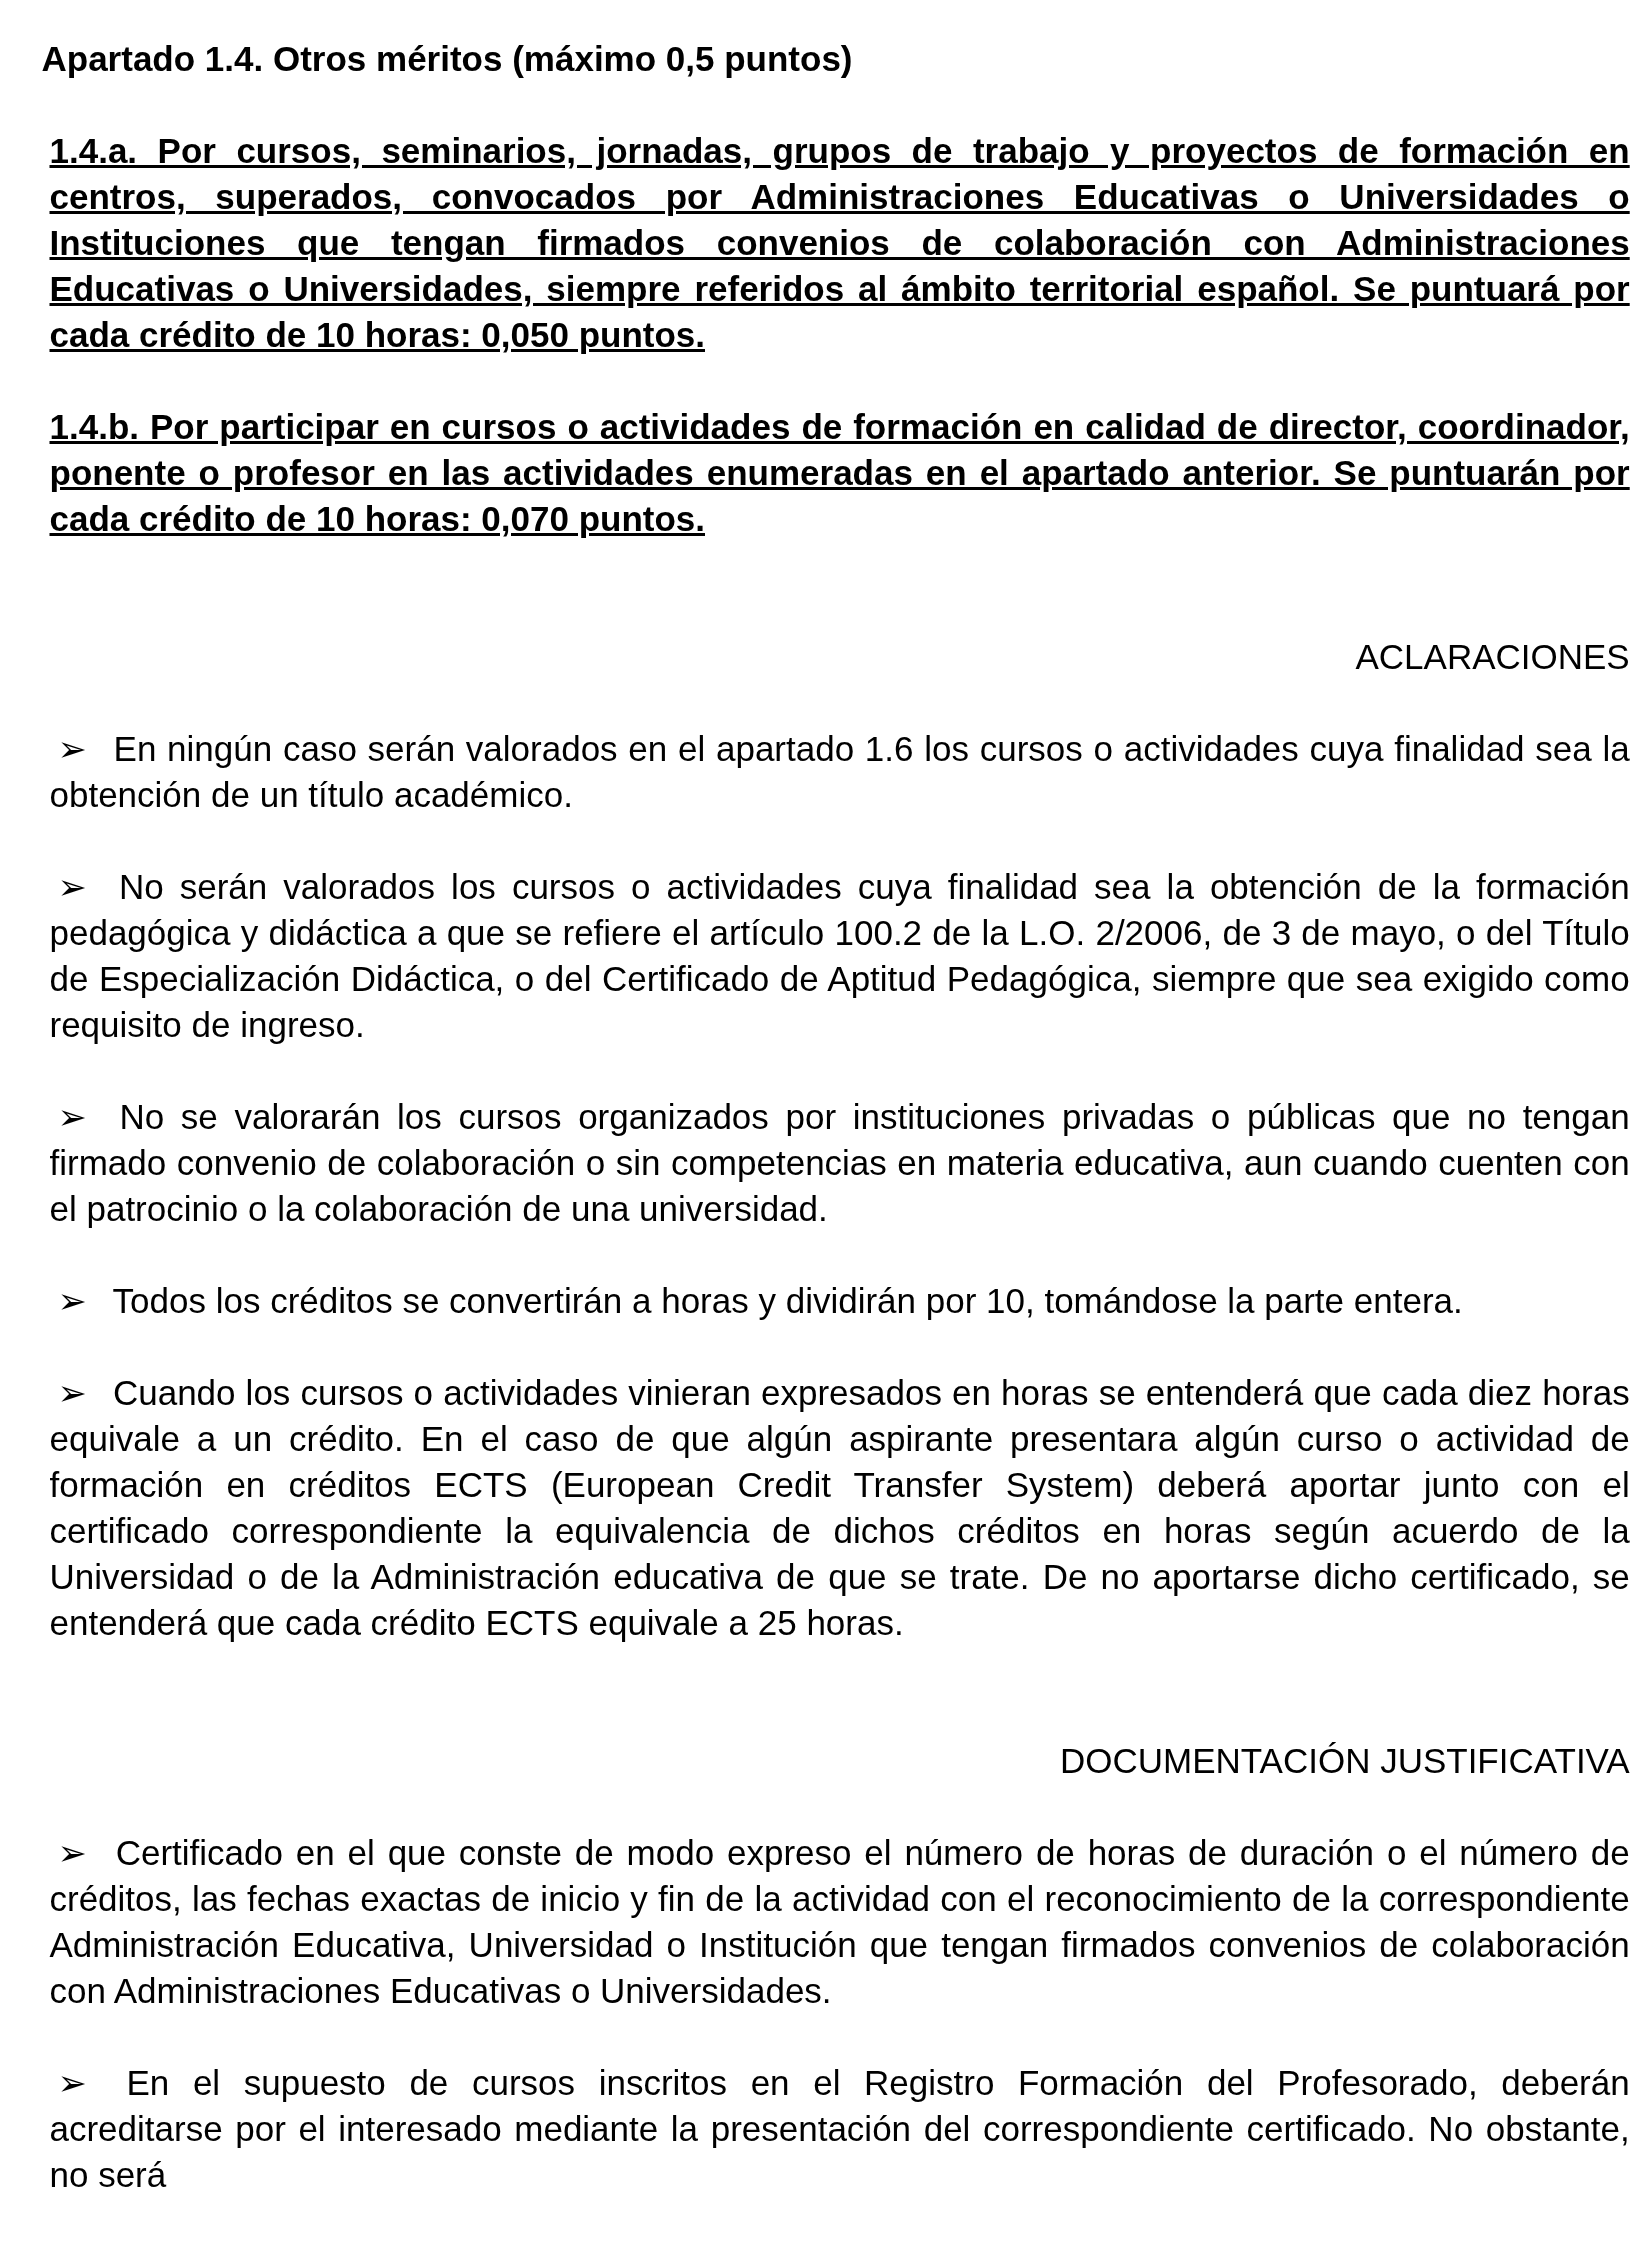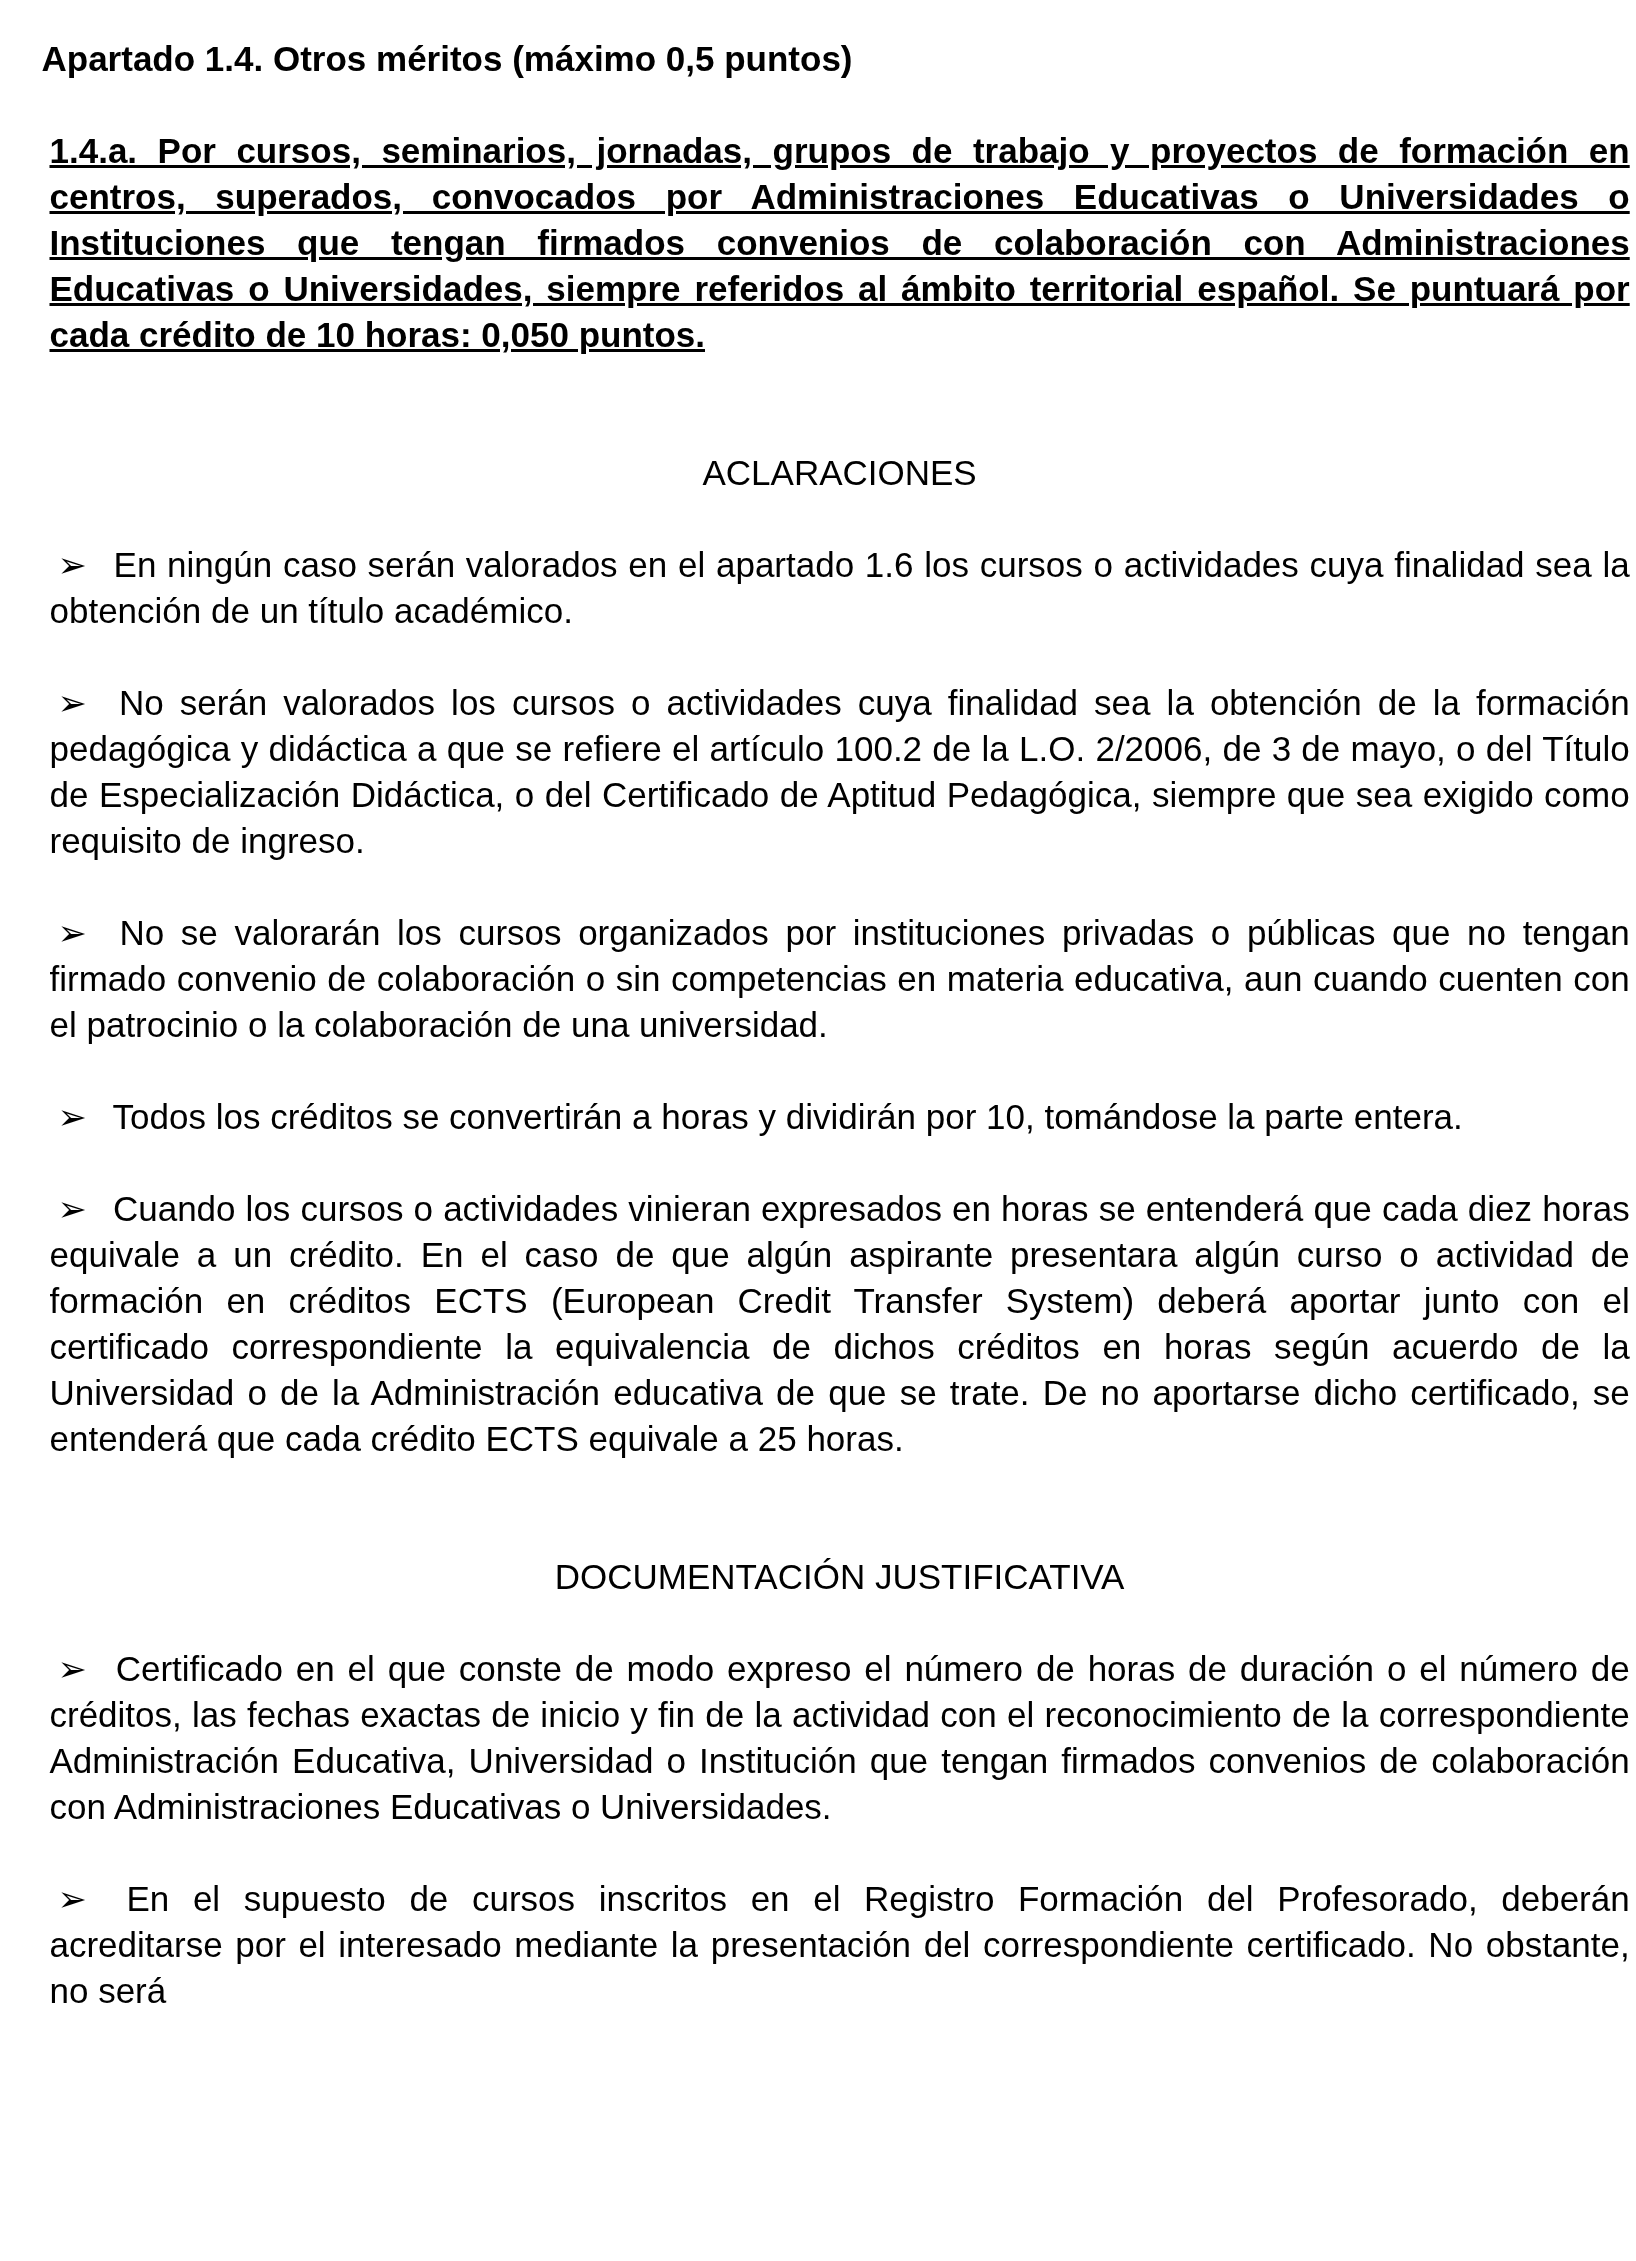--- a/index.html
+++ b/index.html
@@ -27,36 +27,37 @@
     line-height: 46px;
     margin-top: 46px;
     text-align: justify;
   }
   .paragraph-bold {
     font-weight: bold;
     text-decoration: underline;
   }
   .section-heading {
     margin-top: 92px;
-    text-align: center;
+    text-align: right;
     font-weight: normal;
     font-size: 35px;
     line-height: 46px;
   }
   .bullet .marker {
     font-weight: normal;
   }
 </style>
 </head>
 <body>
 
 <div class="page">
   <h1 class="doc-title">Apartado 1.4. Otros méritos (máximo 0,5 puntos)</h1>
   <div>
       <p class="block paragraph-bold">1.4.a. Por cursos, seminarios, jornadas, grupos de trabajo y proyectos de formación en centros, superados, convocados por Administraciones Educativas o Universidades o Instituciones que tengan firmados convenios de colaboración con Administraciones Educativas o Universidades, siempre referidos al ámbito territorial español. Se puntuará por cada crédito de 10 horas: 0,050 puntos.</p>
+      <p class="block paragraph-bold">1.4.b. Por participar en cursos o actividades de formación en calidad de director, coordinador, ponente o profesor en las actividades enumeradas en el apartado anterior. Se puntuarán por cada crédito de 10 horas: 0,070 puntos.</p>
       <p class="block section-heading">ACLARACIONES</p>
       <p class="block bullet"><span class="marker">➢</span> <span>En ningún caso serán valorados en el apartado 1.6 los cursos o actividades cuya finalidad sea la obtención de un título académico.</span></p>
       <p class="block bullet"><span class="marker">➢</span> <span>No serán valorados los cursos o actividades cuya finalidad sea la obtención de la formación pedagógica y didáctica a que se refiere el artículo 100.2 de la L.O. 2/2006, de 3 de mayo, o del Título de Especialización Didáctica, o del Certificado de Aptitud Pedagógica, siempre que sea exigido como requisito de ingreso.</span></p>
       <p class="block bullet"><span class="marker">➢</span> <span>No se valorarán los cursos organizados por instituciones privadas o públicas que no tengan firmado convenio de colaboración o sin competencias en materia educativa, aun cuando cuenten con el patrocinio o la colaboración de una universidad.</span></p>
       <p class="block bullet"><span class="marker">➢</span> <span>Todos los créditos se convertirán a horas y dividirán por 10, tomándose la parte entera.</span></p>
       <p class="block bullet"><span class="marker">➢</span> <span>Cuando los cursos o actividades vinieran expresados en horas se entenderá que cada diez horas equivale a un crédito. En el caso de que algún aspirante presentara algún curso o actividad de formación en créditos ECTS (European Credit Transfer System) deberá aportar junto con el certificado correspondiente la equivalencia de dichos créditos en horas según acuerdo de la Universidad o de la Administración educativa de que se trate. De no aportarse dicho certificado, se entenderá que cada crédito ECTS equivale a 25 horas.</span></p>
       <p class="block section-heading">DOCUMENTACIÓN JUSTIFICATIVA</p>
       <p class="block bullet"><span class="marker">➢</span> <span>Certificado en el que conste de modo expreso el número de horas de duración o el número de créditos, las fechas exactas de inicio y fin de la actividad con el reconocimiento de la correspondiente Administración Educativa, Universidad o Institución que tengan firmados convenios de colaboración con Administraciones Educativas o Universidades.</span></p>
       <p class="block bullet"><span class="marker">➢</span> <span>En el supuesto de cursos inscritos en el Registro Formación del Profesorado, deberán acreditarse por el interesado mediante la presentación del correspondiente certificado. No obstante, no será</span></p>
     </div>

